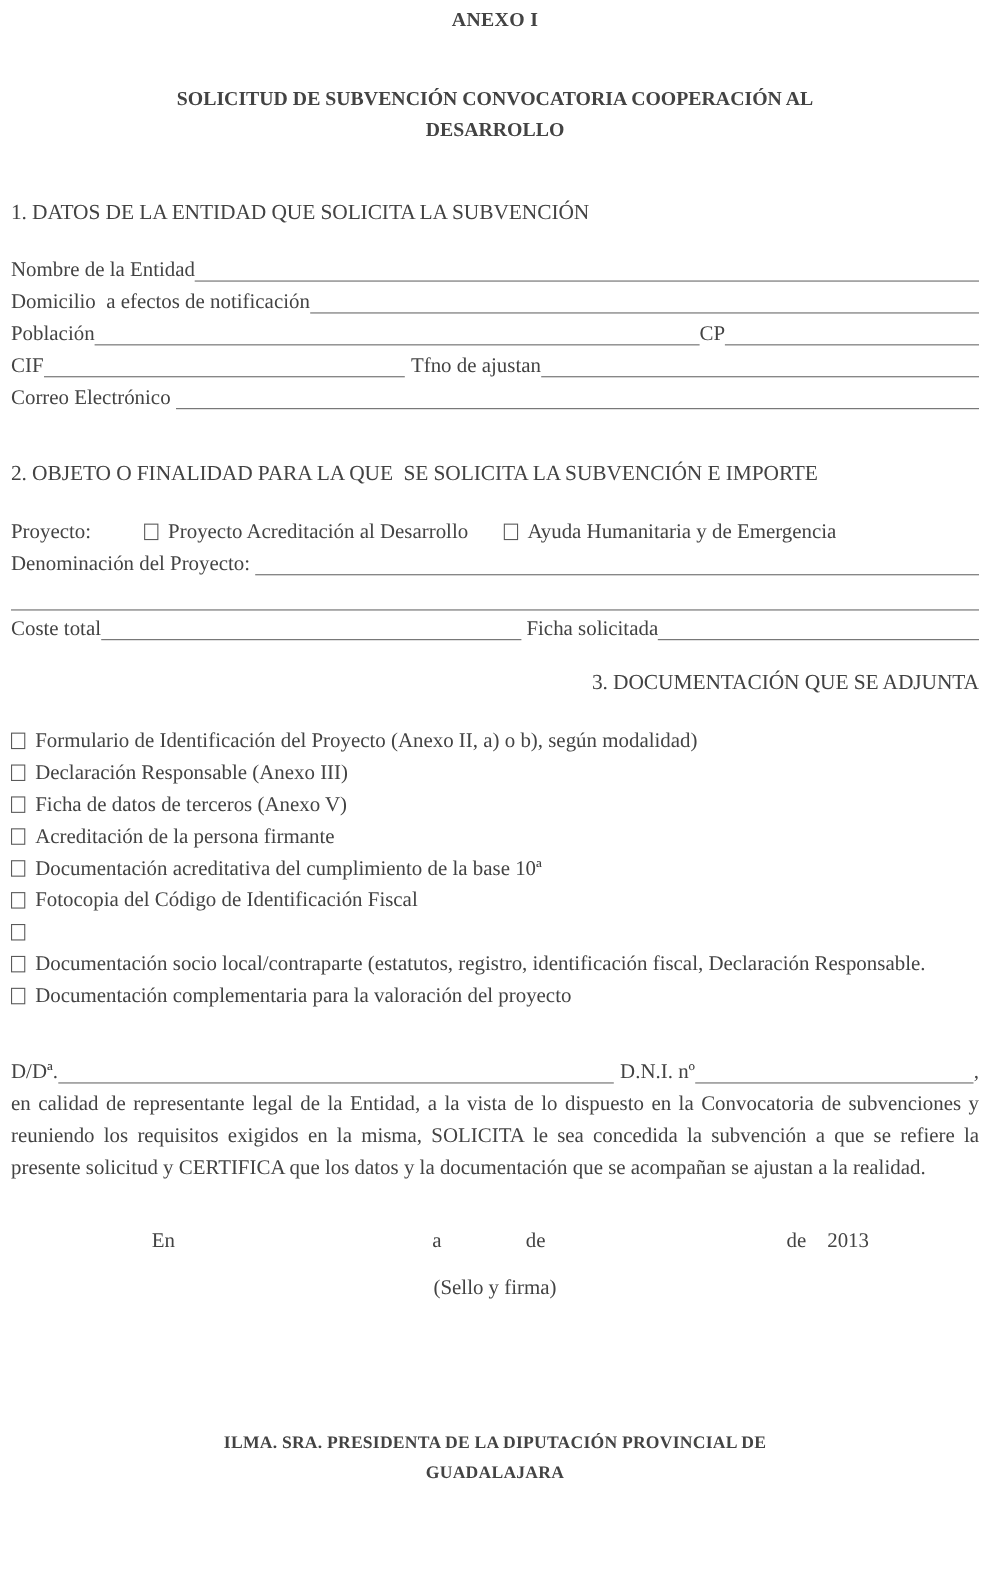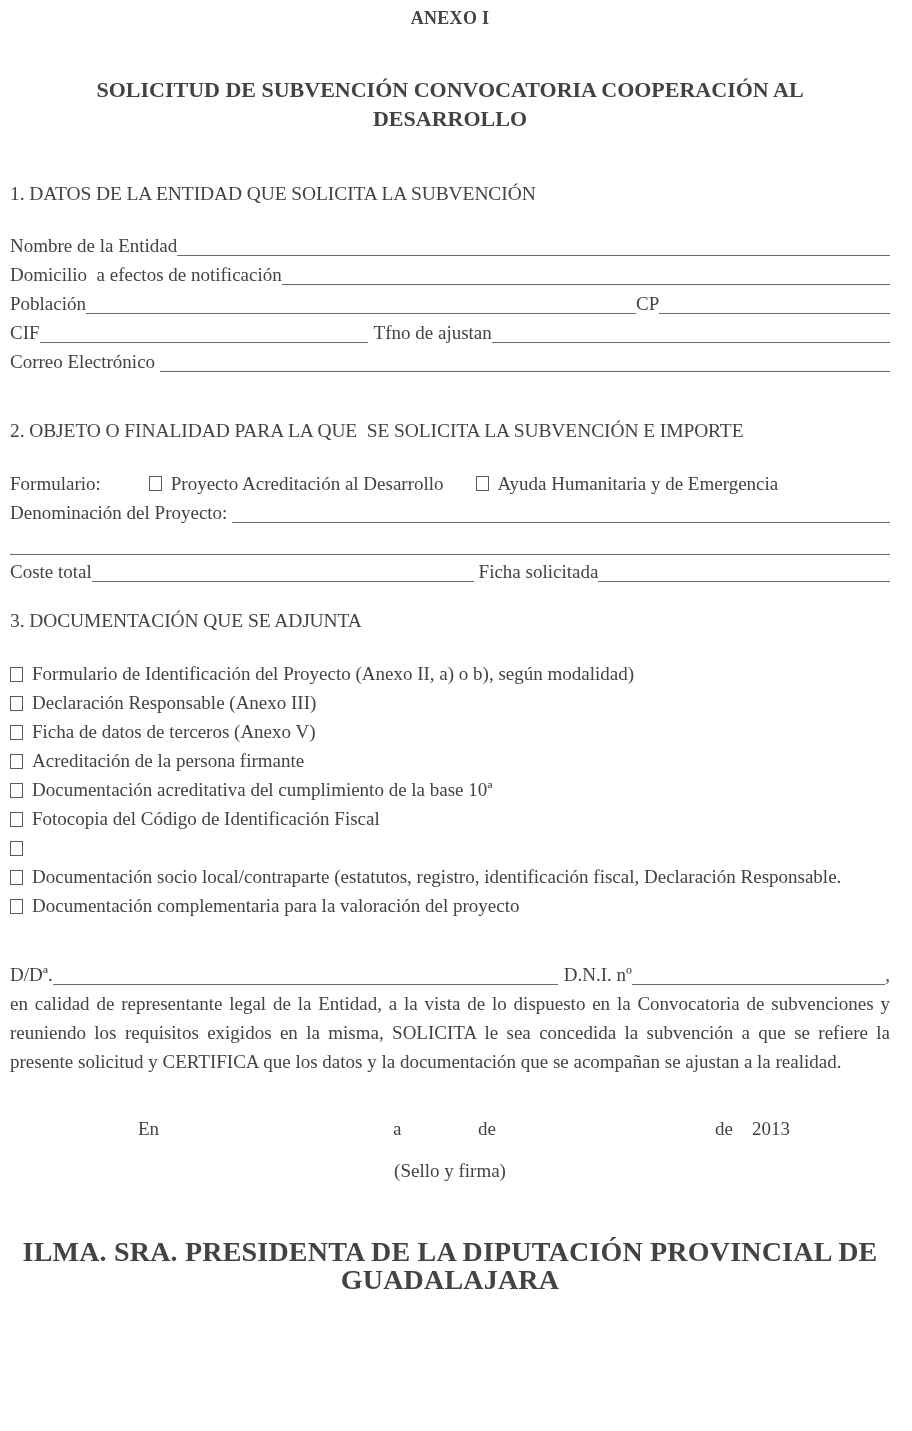--- a/index.html
+++ b/index.html
@@ -7,26 +7,26 @@
     width:912px; height:1431px; overflow:hidden;
     background:#ffffff;
     color:#434343;
     font-family:"Liberation Serif","DejaVu Serif",serif;
     font-size:19px;
   }
   .page { box-sizing:border-box; width:912px; height:1401px; padding:8px 22px 0 10px; }
   .center { text-align:center; }
 
   .anexo { font-size:18px; font-weight:bold; letter-spacing:0.3px; }
-  .title { margin-top:46px; font-size:22px; font-weight:bold; line-height:29px; }
+  .title { margin-top:46px; font-size:18px; font-weight:bold; line-height:29px; }
 
   .sec-heading { white-space:pre; font-size:19.5px; letter-spacing:-0.1px; }
   .s1 { margin-top:50px; }
   .s2 { margin-top:44px; }
-  .s3 { margin-top:24px; }
+  .s3 { margin-top:24px;text-align:right; }
 
   .fields { margin-top:26px; }
   .row { display:flex; align-items:flex-end; height:29px; line-height:29px; }
   .lbl { white-space:pre; }
   .fill { flex:1 1 auto; border-bottom:1px solid #6a6a6a; height:1px; margin-bottom:4px; }
   .fill.fixed { flex:0 0 auto; }
   .gap6 { margin-left:6px; }
 
   .modalidad { margin-top:27px; align-items:center; }
   .fullline { height:27px; border-bottom:1px solid #6a6a6a; }
@@ -43,21 +43,21 @@
   .check-item { line-height:29px; text-align:justify; }
 
   .ddrow { margin-top:40px; }
   .paragraph { text-align:justify; line-height:29px; }
 
   .date-row { position:relative; margin-top:38px; height:29px; line-height:29px; }
   .date-row span { position:absolute; top:0; }
 
   .sello { margin-top:17px; }
 
-  .footer { margin-top:56px; font-size:28px; font-weight:bold; line-height:28px; letter-spacing:0.2px; }
+  .footer { margin-top:116px; font-size:16px; font-weight:bold; line-height:28px; letter-spacing:0.2px; }
 </style>
 </head>
 <body>
 
 <div class="page">
 
   <div class="anexo center">ANEXO I</div>
 
   <div class="title center">
     <div>SOLICITUD DE SUBVENCIÓN CONVOCATORIA COOPERACIÓN AL</div>
@@ -89,21 +89,21 @@
     </div>
     <div class="row">
       <span class="lbl">Correo Electrónico </span>
       <span class="fill"></span>
     </div>
   </div>
 
   <div class="sec-heading s2">2. OBJETO O FINALIDAD PARA LA QUE  SE SOLICITA LA SUBVENCIÓN E IMPORTE</div>
 
   <div class="row modalidad">
-    <span class="lbl">Formulario:</span>
+    <span class="lbl">Proyecto:</span>
     <span class="cb" style="margin-left:48px; margin-right:9px;"></span>
     <span class="lbl">Proyecto Acreditación al Desarrollo</span>
     <span class="cb" style="margin-left:32px; margin-right:9px;"></span>
     <span class="lbl">Ayuda Humanitaria y de Emergencia</span>
   </div>
 
   <div class="row">
     <span class="lbl">Denominación del Proyecto: </span>
     <span class="fill"></span>
   </div>

